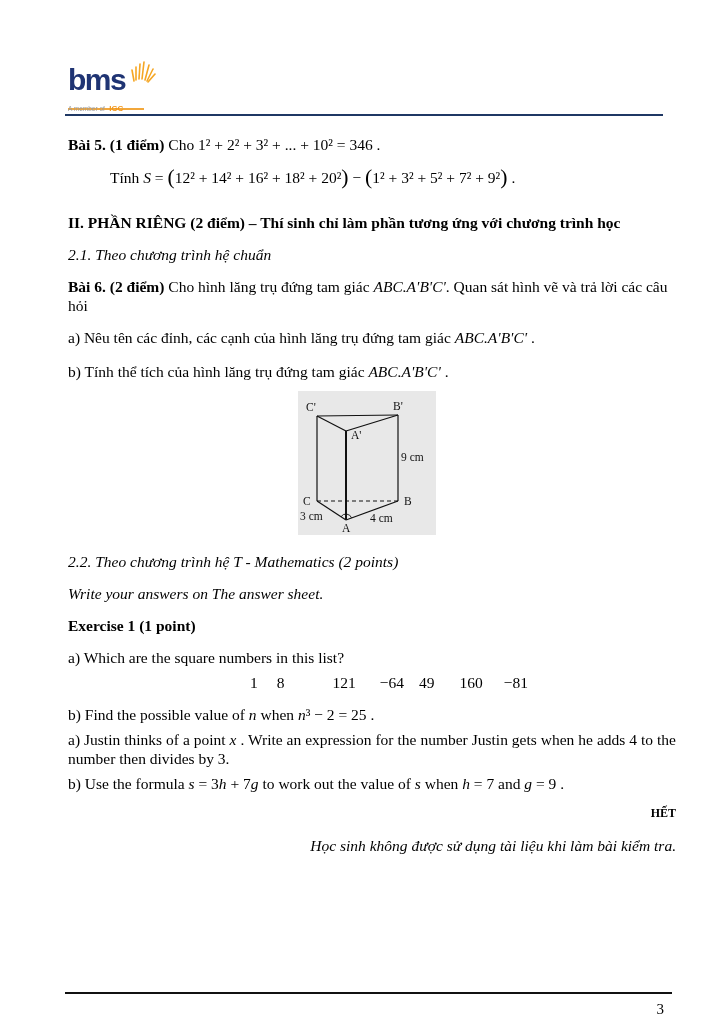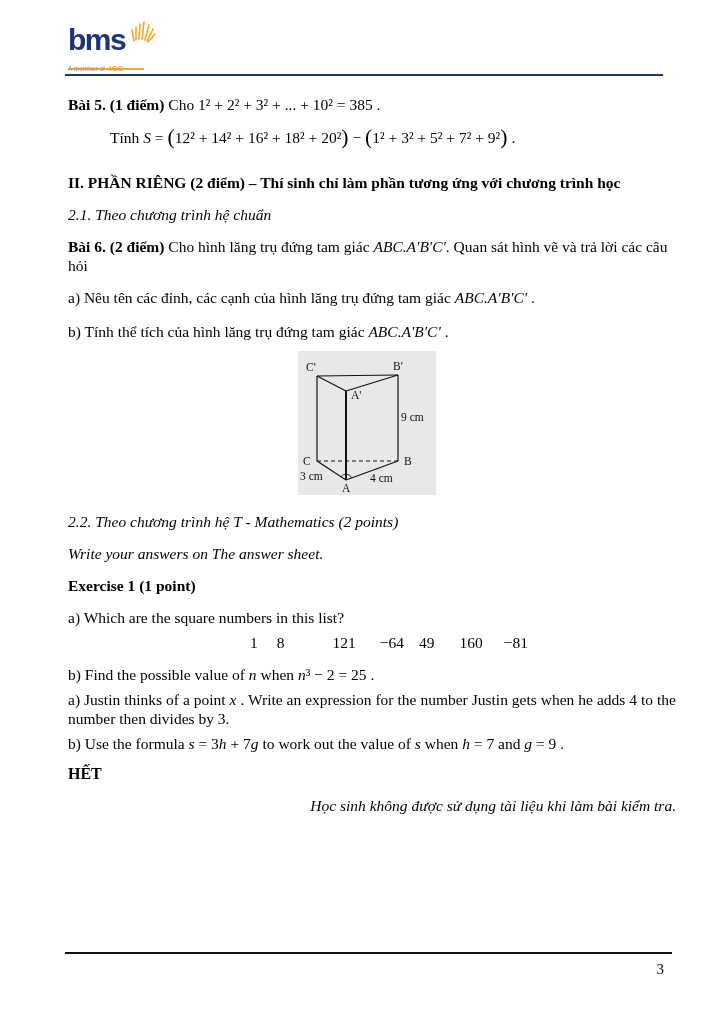--- a/index.html
+++ b/index.html
@@ -8,21 +8,21 @@
     background: #ffffff;
     font-family: "Liberation Serif", serif;
     font-size: 15.5px;
     color: #000;
     position: relative;
     overflow: hidden;
   }
   .page { position: relative; width: 725px; height: 1024px; }
 
   
-  .header { padding: 26px 49px 0 68px; }
+  .header { padding: 26px 49px 0 68px; margin-top: 40px; }
   .brand-row { position: relative; height: 30px; }
   .brand {
     font-family: "Liberation Sans", sans-serif;
     font-weight: 700; font-size: 30px; line-height: 28px;
     color: #1f3473; letter-spacing: -1.5px;
   }
   .sunburst { position: absolute; left: 62px; top: -6px; }
   .member-row { height: 10px; margin-top: 1px; font-family: "Liberation Sans", sans-serif; }
   .member { font-size: 6.5px; color: #9a9a9a; }
   .org { font-size: 8px; font-weight: 700; color: #f2971b; text-align: right; }
@@ -50,21 +50,21 @@
   .p-nums span:nth-child(2) { margin-left: 19px; }
   .p-nums span:nth-child(3) { margin-left: 48px; }
   .p-nums span:nth-child(4) { margin-left: 24px; }
   .p-nums span:nth-child(5) { margin-left: 15px; }
   .p-nums span:nth-child(6) { margin-left: 25px; }
   .p-nums span:nth-child(7) { margin-left: 21px; }
   .p-ex1b  { margin-bottom: 6px; }
   .p-ex2   { margin-bottom: 14px; }
   .p-justin{ margin-bottom: 6px; text-align: justify; }
   .p-ex2b  { margin-bottom: 11px; }
-  .p-het   { text-align: left; font-size: 16px; margin-bottom: 13px; }
+  .p-het   { text-align: right; font-size: 12px; margin-bottom: 13px; }
   .p-note  { text-align: right; }
 
   
   .prism-svg { display: block; }
   .prism-svg text { font-family: "Liberation Serif", serif; font-size: 11.5px; fill: #111; }
 
   
   .footer { position: absolute; top: 952px; left: 65px; width: 607px; }
   .footer-rule { border-top: 2px solid #111; }
   .page-number { text-align: right; padding-right: 8px; margin-top: 7px; font-size: 15px; }
@@ -94,21 +94,21 @@
         <span class="member">A member of</span>
         <span class="org">IGC</span>
       </div>
       <div class="logo-underline"></div>
     </div>
     <div class="header-rule"></div>
   </div>
 
   <div class="content">
 
-    <p><span class="b">Bài 5. (1 điểm)</span><span> Cho </span><span>1² + 2² + 3² + ... + 10² = 385 .</span></p>
+    <p><span class="b">Bài 5. (1 điểm)</span><span> Cho </span><span>1² + 2² + 3² + ... + 10² = 346 .</span></p>
 
     <p class="p-tinh"><span>Tính </span><span class="v">S</span><span> = </span><span class="paren">(</span><span>12² + 14² + 16² + 18² + 20²</span><span class="paren">)</span><span> − </span><span class="paren">(</span><span>1² + 3² + 5² + 7² + 9²</span><span class="paren">)</span><span> .</span></p>
 
     <p class="b">II. PHẦN RIÊNG (2 điểm) – Thí sinh chỉ làm phần tương ứng với chương trình học</p>
 
     <p class="bi">2.1. Theo chương trình hệ chuẩn</p>
 
     <p><span class="b">Bài 6. (2 điểm)</span><span> Cho hình lăng trụ đứng tam giác </span><span class="v">ABC.A'B'C'</span><span>. Quan sát hình vẽ và trả lời các câu hỏi</span></p>
 
     <p class="p-b6a"><span>a) Nêu tên các đỉnh, các cạnh của hình lăng trụ đứng tam giác </span><span class="v">ABC.A'B'C'</span><span> .</span></p>

